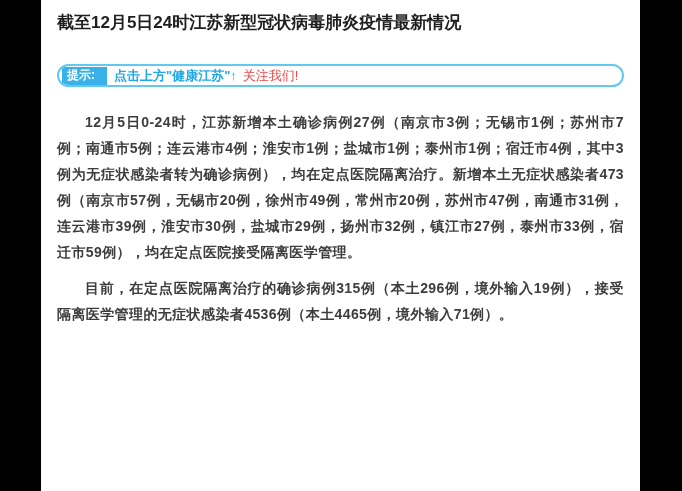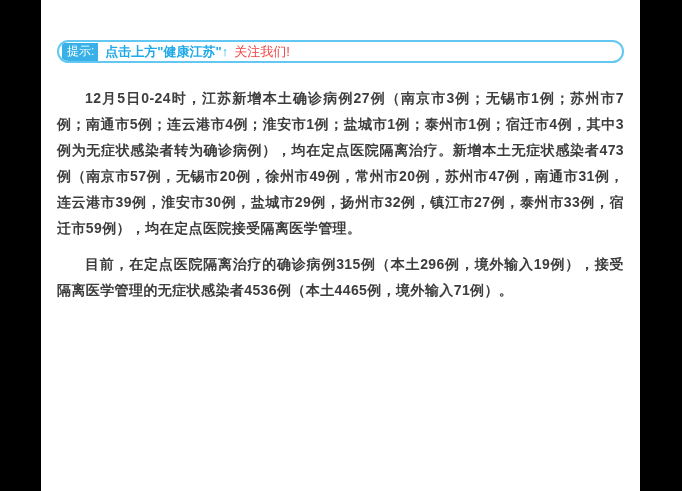--- a/index.html
+++ b/index.html
@@ -37,23 +37,23 @@
     border-radius: 13px;
     height: 23px;
     box-sizing: border-box;
     padding: 0 10px 0 3px;
     background: #ffffff;
     white-space: nowrap;
     overflow: hidden;
   }
   .tip-badge {
     background: #38b0e8; color: #ffffff;
-    font-size: 12px; font-weight: 400;
+    font-size: 12px; font-weight: 700;
     line-height: 15px;
-    padding: 1px 4px 2px 5px;
+    padding: 1px 12px 2px 5px;
     flex: 0 0 auto;
   }
   .tip-link {
     color: #1ea9e8; font-weight: 700;
     font-size: 13px; margin-left: 7px;
     cursor: pointer;
   }
   .tip-suffix { color: #ef4444; font-size: 13px; margin-left: 6px; }
   .content {
     margin-top: 22px;
@@ -67,20 +67,21 @@
     letter-spacing: 0.4px;
     font-weight: bold;
   }
 </style>
 </head>
 <body>
 
 <div class="stage">
   <div class="paper">
 
+    <h1 class="title">截至12月5日24时江苏新型冠状病毒肺炎疫情最新情况</h1>
 
 
     <div class="tip-bar">
       <span class="tip-badge">提示:</span>
       <span class="tip-link">点击上方"健康江苏"↑</span>
       <span class="tip-suffix">关注我们!</span>
     </div>
 
     <div class="content">
       <p>12月5日0-24时，江苏新增本土确诊病例27例（南京市3例；无锡市1例；苏州市7例；南通市5例；连云港市4例；淮安市1例；盐城市1例；泰州市1例；宿迁市4例，其中3例为无症状感染者转为确诊病例），均在定点医院隔离治疗。新增本土无症状感染者473例（南京市57例，无锡市20例，徐州市49例，常州市20例，苏州市47例，南通市31例，连云港市39例，淮安市30例，盐城市29例，扬州市32例，镇江市27例，泰州市33例，宿迁市59例），均在定点医院接受隔离医学管理。</p>

